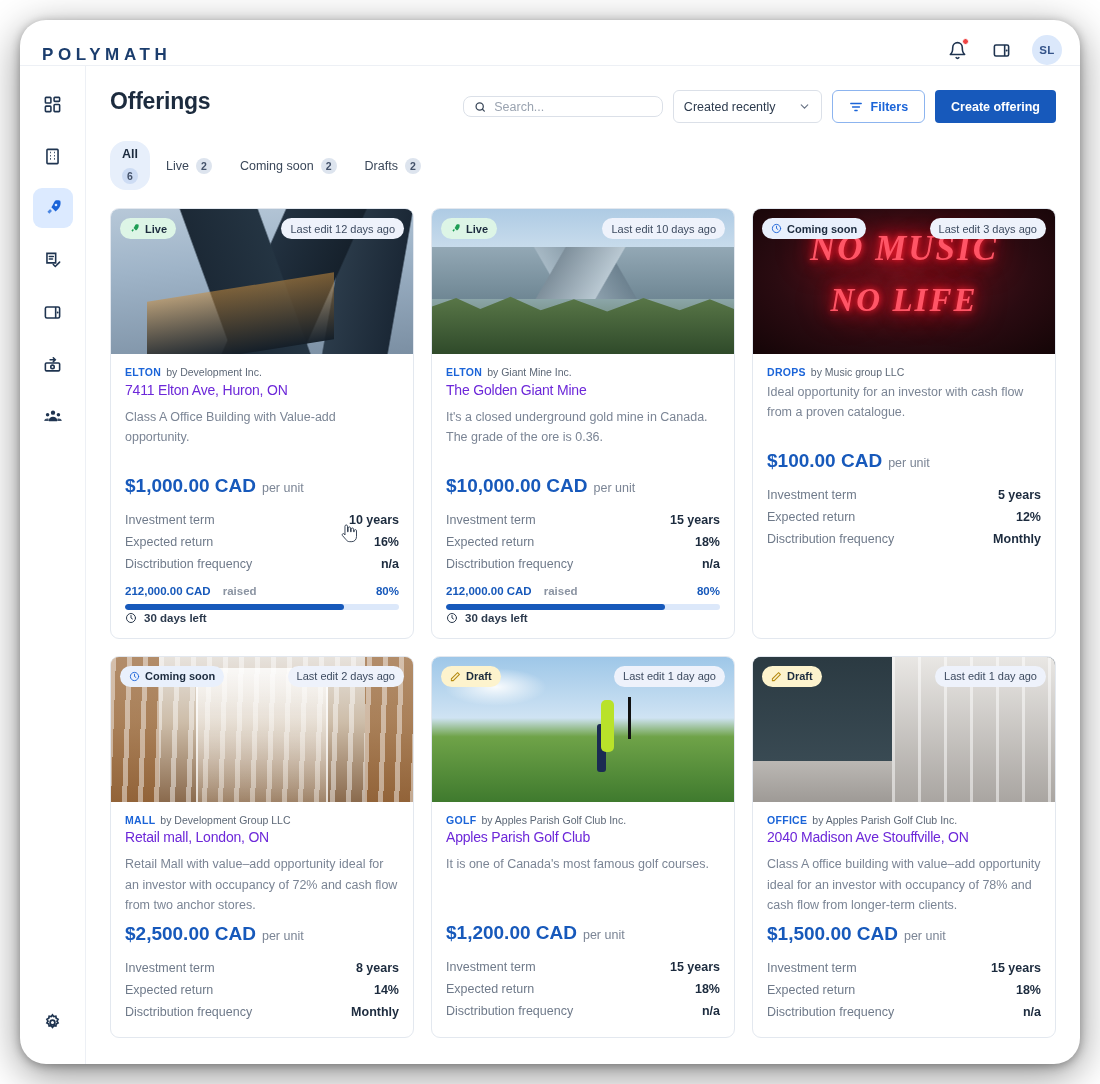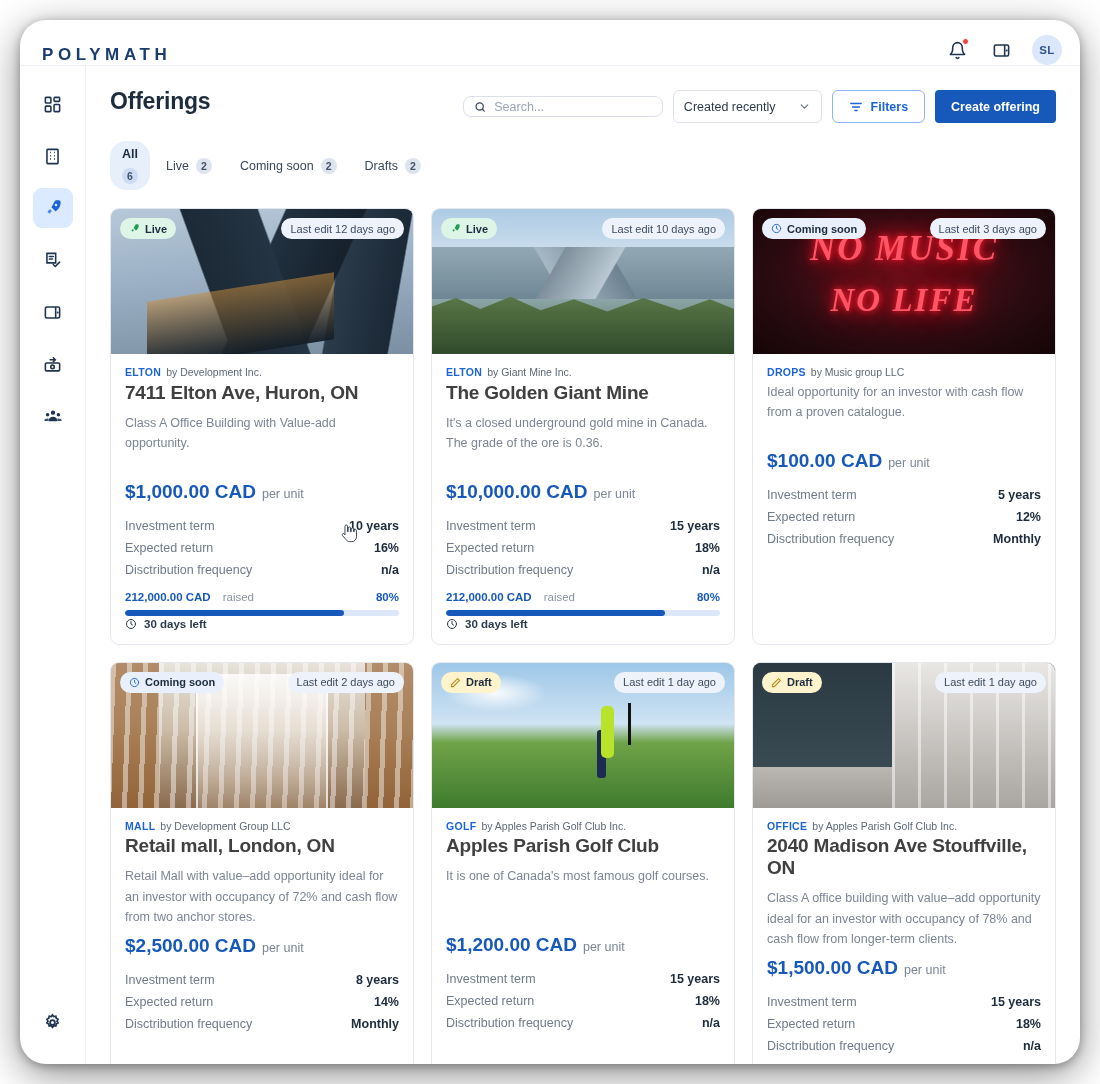--- a/index.html
+++ b/index.html
@@ -146,42 +146,42 @@
   .badge.live { background: #ddf5e6; color: #1c2b3e; }
   .badge.soon { background: #e9f0fc; color: #1c2b3e; }
   .badge.draft { background: #fdf3cd; color: #1c2b3e; }
   .badge.edit { background: #eef2fb; color: #3d4b60; font-weight: 500; }
 
   .card-body { padding: 12px 14px 14px 14px; display: flex; flex-direction: column; flex: 1; }
   .eyebrow { font-size: 10.5px; line-height: 1.3; margin-bottom: 2px; }
   .eyebrow .tick { color: #1b64d8; font-weight: 700; letter-spacing: .3px; }
   .eyebrow .by { color: #5d6877; margin-left: 5px; }
   .card-title {
-    font-size: 19px; font-weight: 700; color: #404040;
+    font-size: 14px; font-weight: 400; color: #6d28d9;
     letter-spacing: -.2px; margin-bottom: 9px;
   }
   .card-desc {
     font-size: 12.5px; line-height: 1.62; color: #7b8595;
     min-height: 60px;
   }
   .price { margin-top: 8px; margin-bottom: 12px; }
   .price .amt { font-size: 19px; font-weight: 700; color: #1759bb; }
   .price .unit { font-size: 12.5px; color: #7b8595; margin-left: 6px; }
 
   .spec {
     display: flex; justify-content: space-between;
     font-size: 12.5px; padding: 4px 0;
   }
   .spec .k { color: #6f7a8a; }
   .spec .v { color: #1c2b3e; font-weight: 600; }
 
   .raise { margin-top: 10px; }
   .raise-row { display: flex; justify-content: space-between; font-size: 11.5px; margin-bottom: 7px; }
   .raise-row .amt { color: #1759bb; font-weight: 700; }
-  .raise-row .lbl { color: #8b94a2; font-weight: 400; margin-left: 4px; padding-left: 8px; }
+  .raise-row .lbl { color: #8b94a2; font-weight: 700; margin-left: 4px; padding-left: 8px; }
   .raise-row .pct { color: #1759bb; font-weight: 700; padding-left: 24px; }
   .bar { height: 6px; border-radius: 3px; background: #dce8fa; overflow: hidden; }
   .bar > i { display: block; height: 100%; background: #1759bb; border-radius: 3px; }
   .timeleft {
     display: flex; align-items: center; gap: 7px;
     margin-top: 2px; font-size: 11.5px; color: #2c3a4d; font-weight: 600;
   }
 
   
   .ph { position: absolute; inset: 0; }

